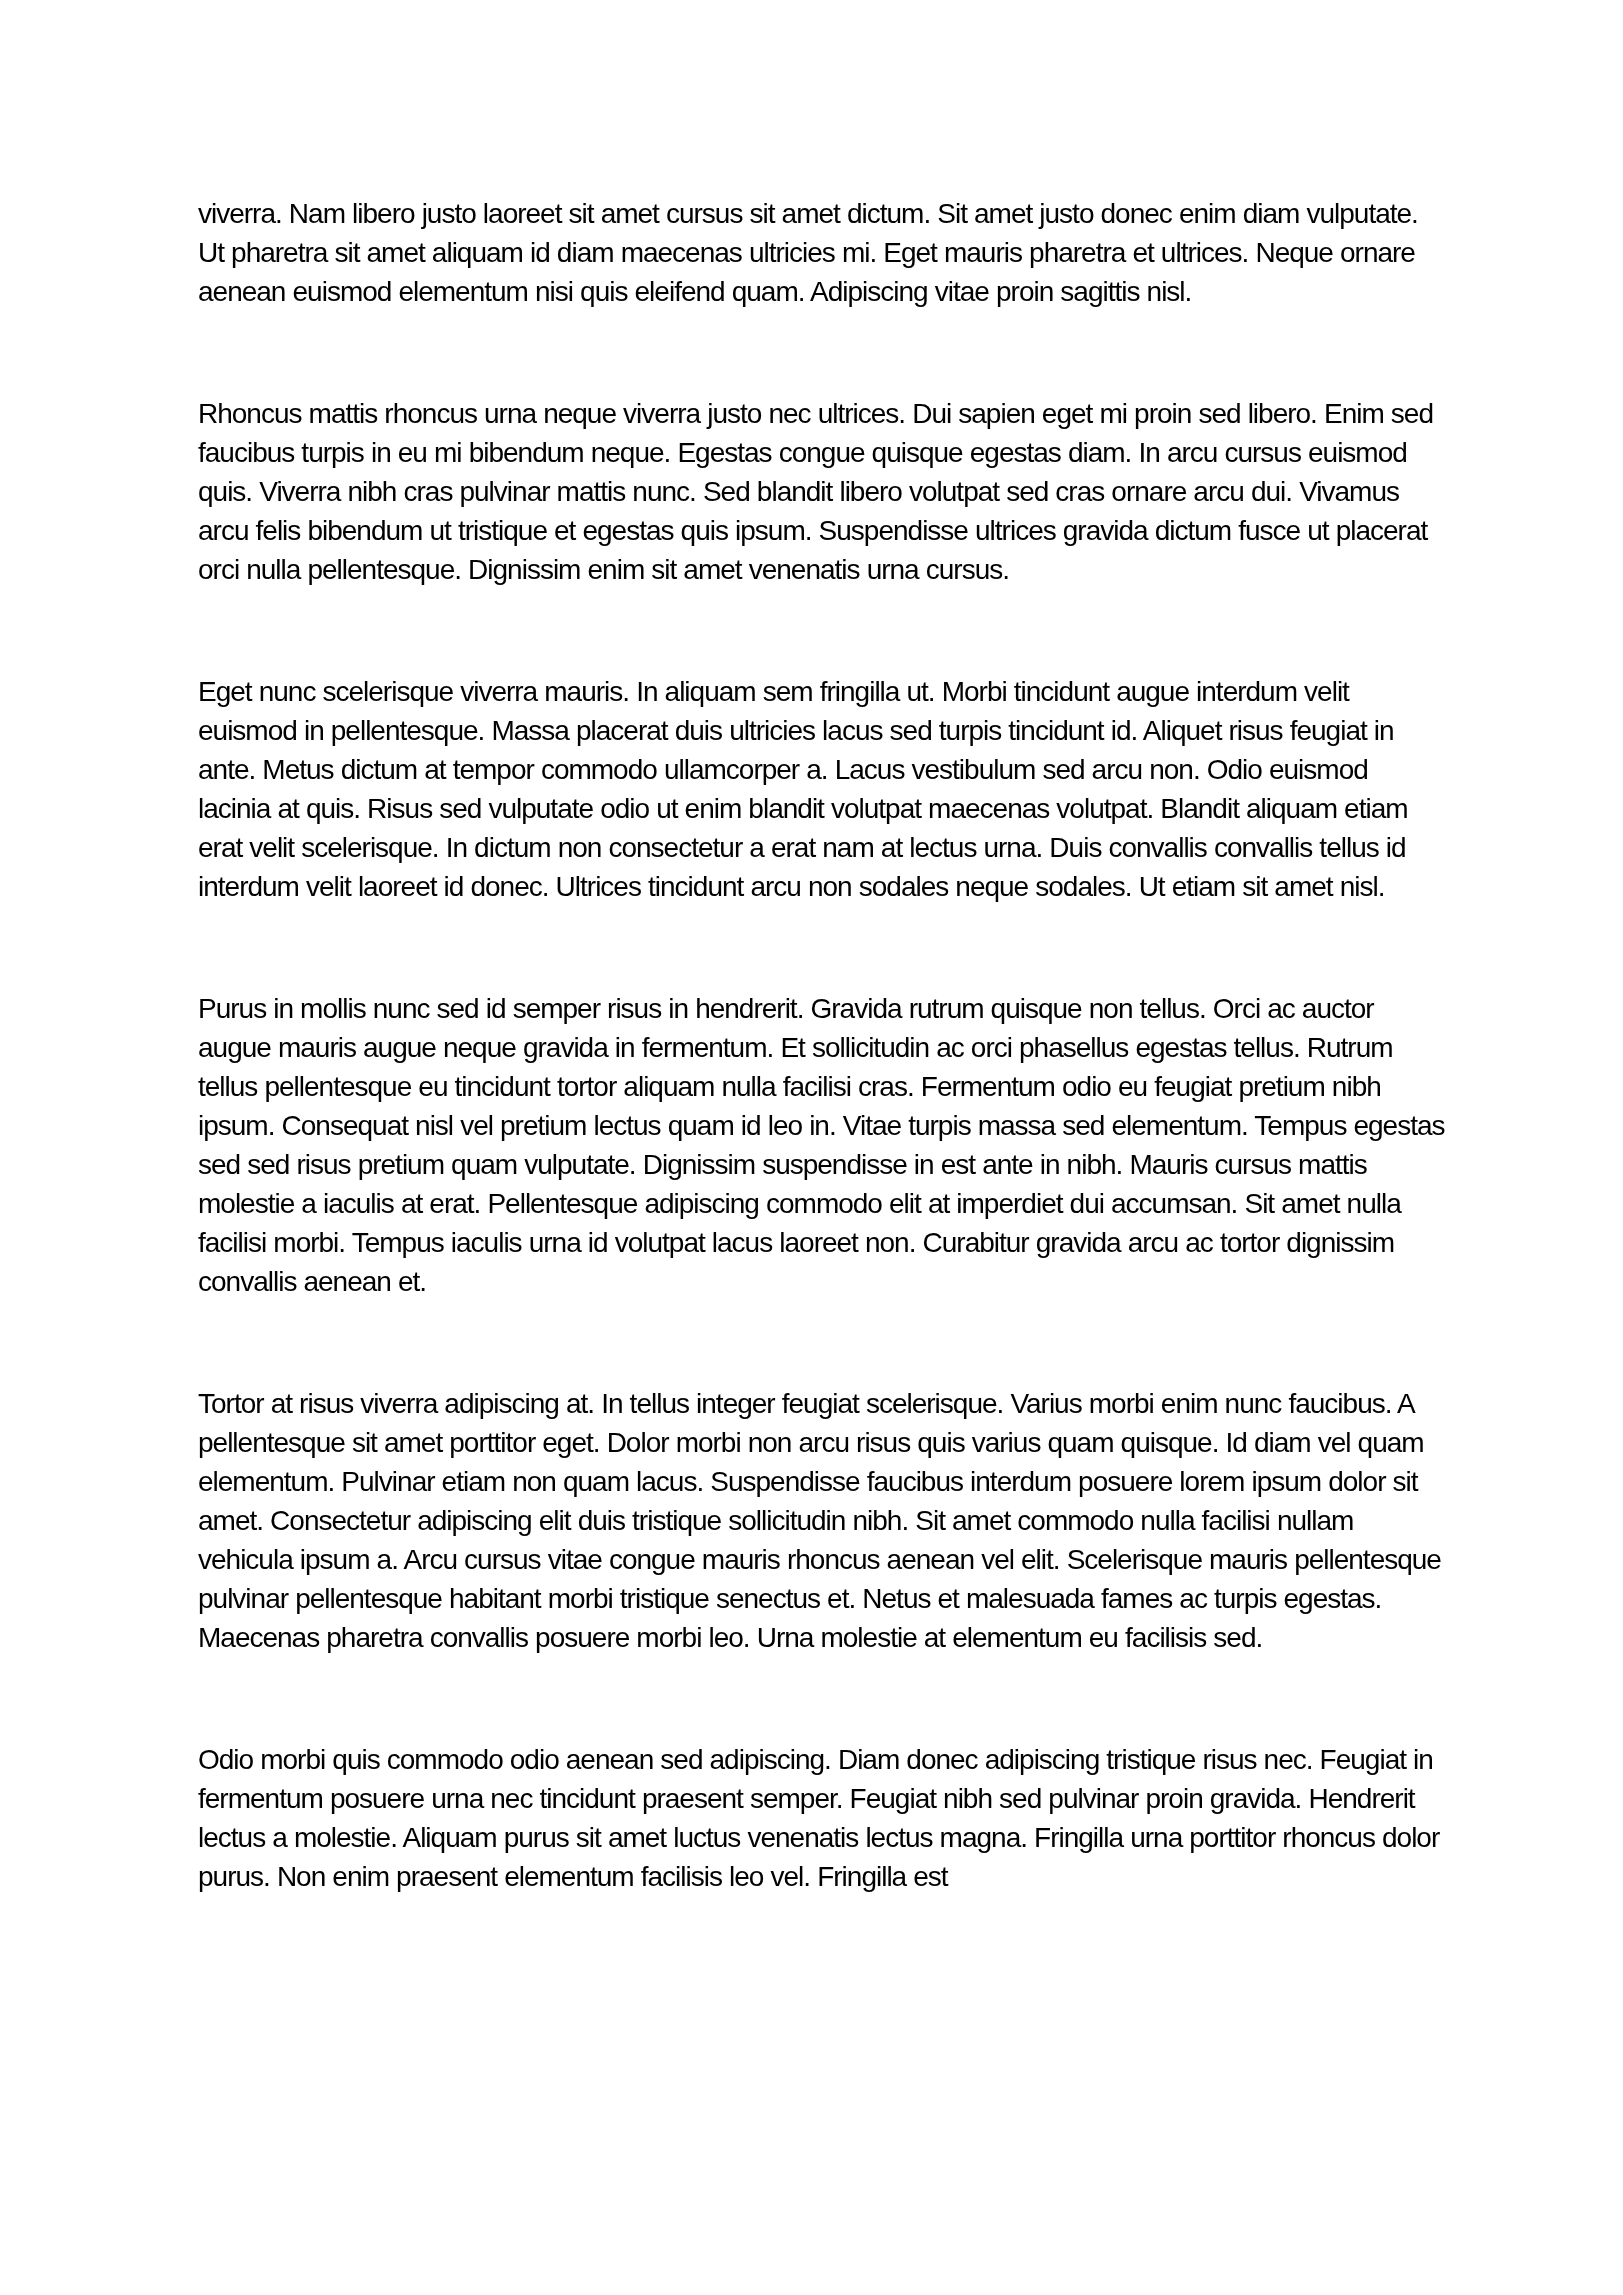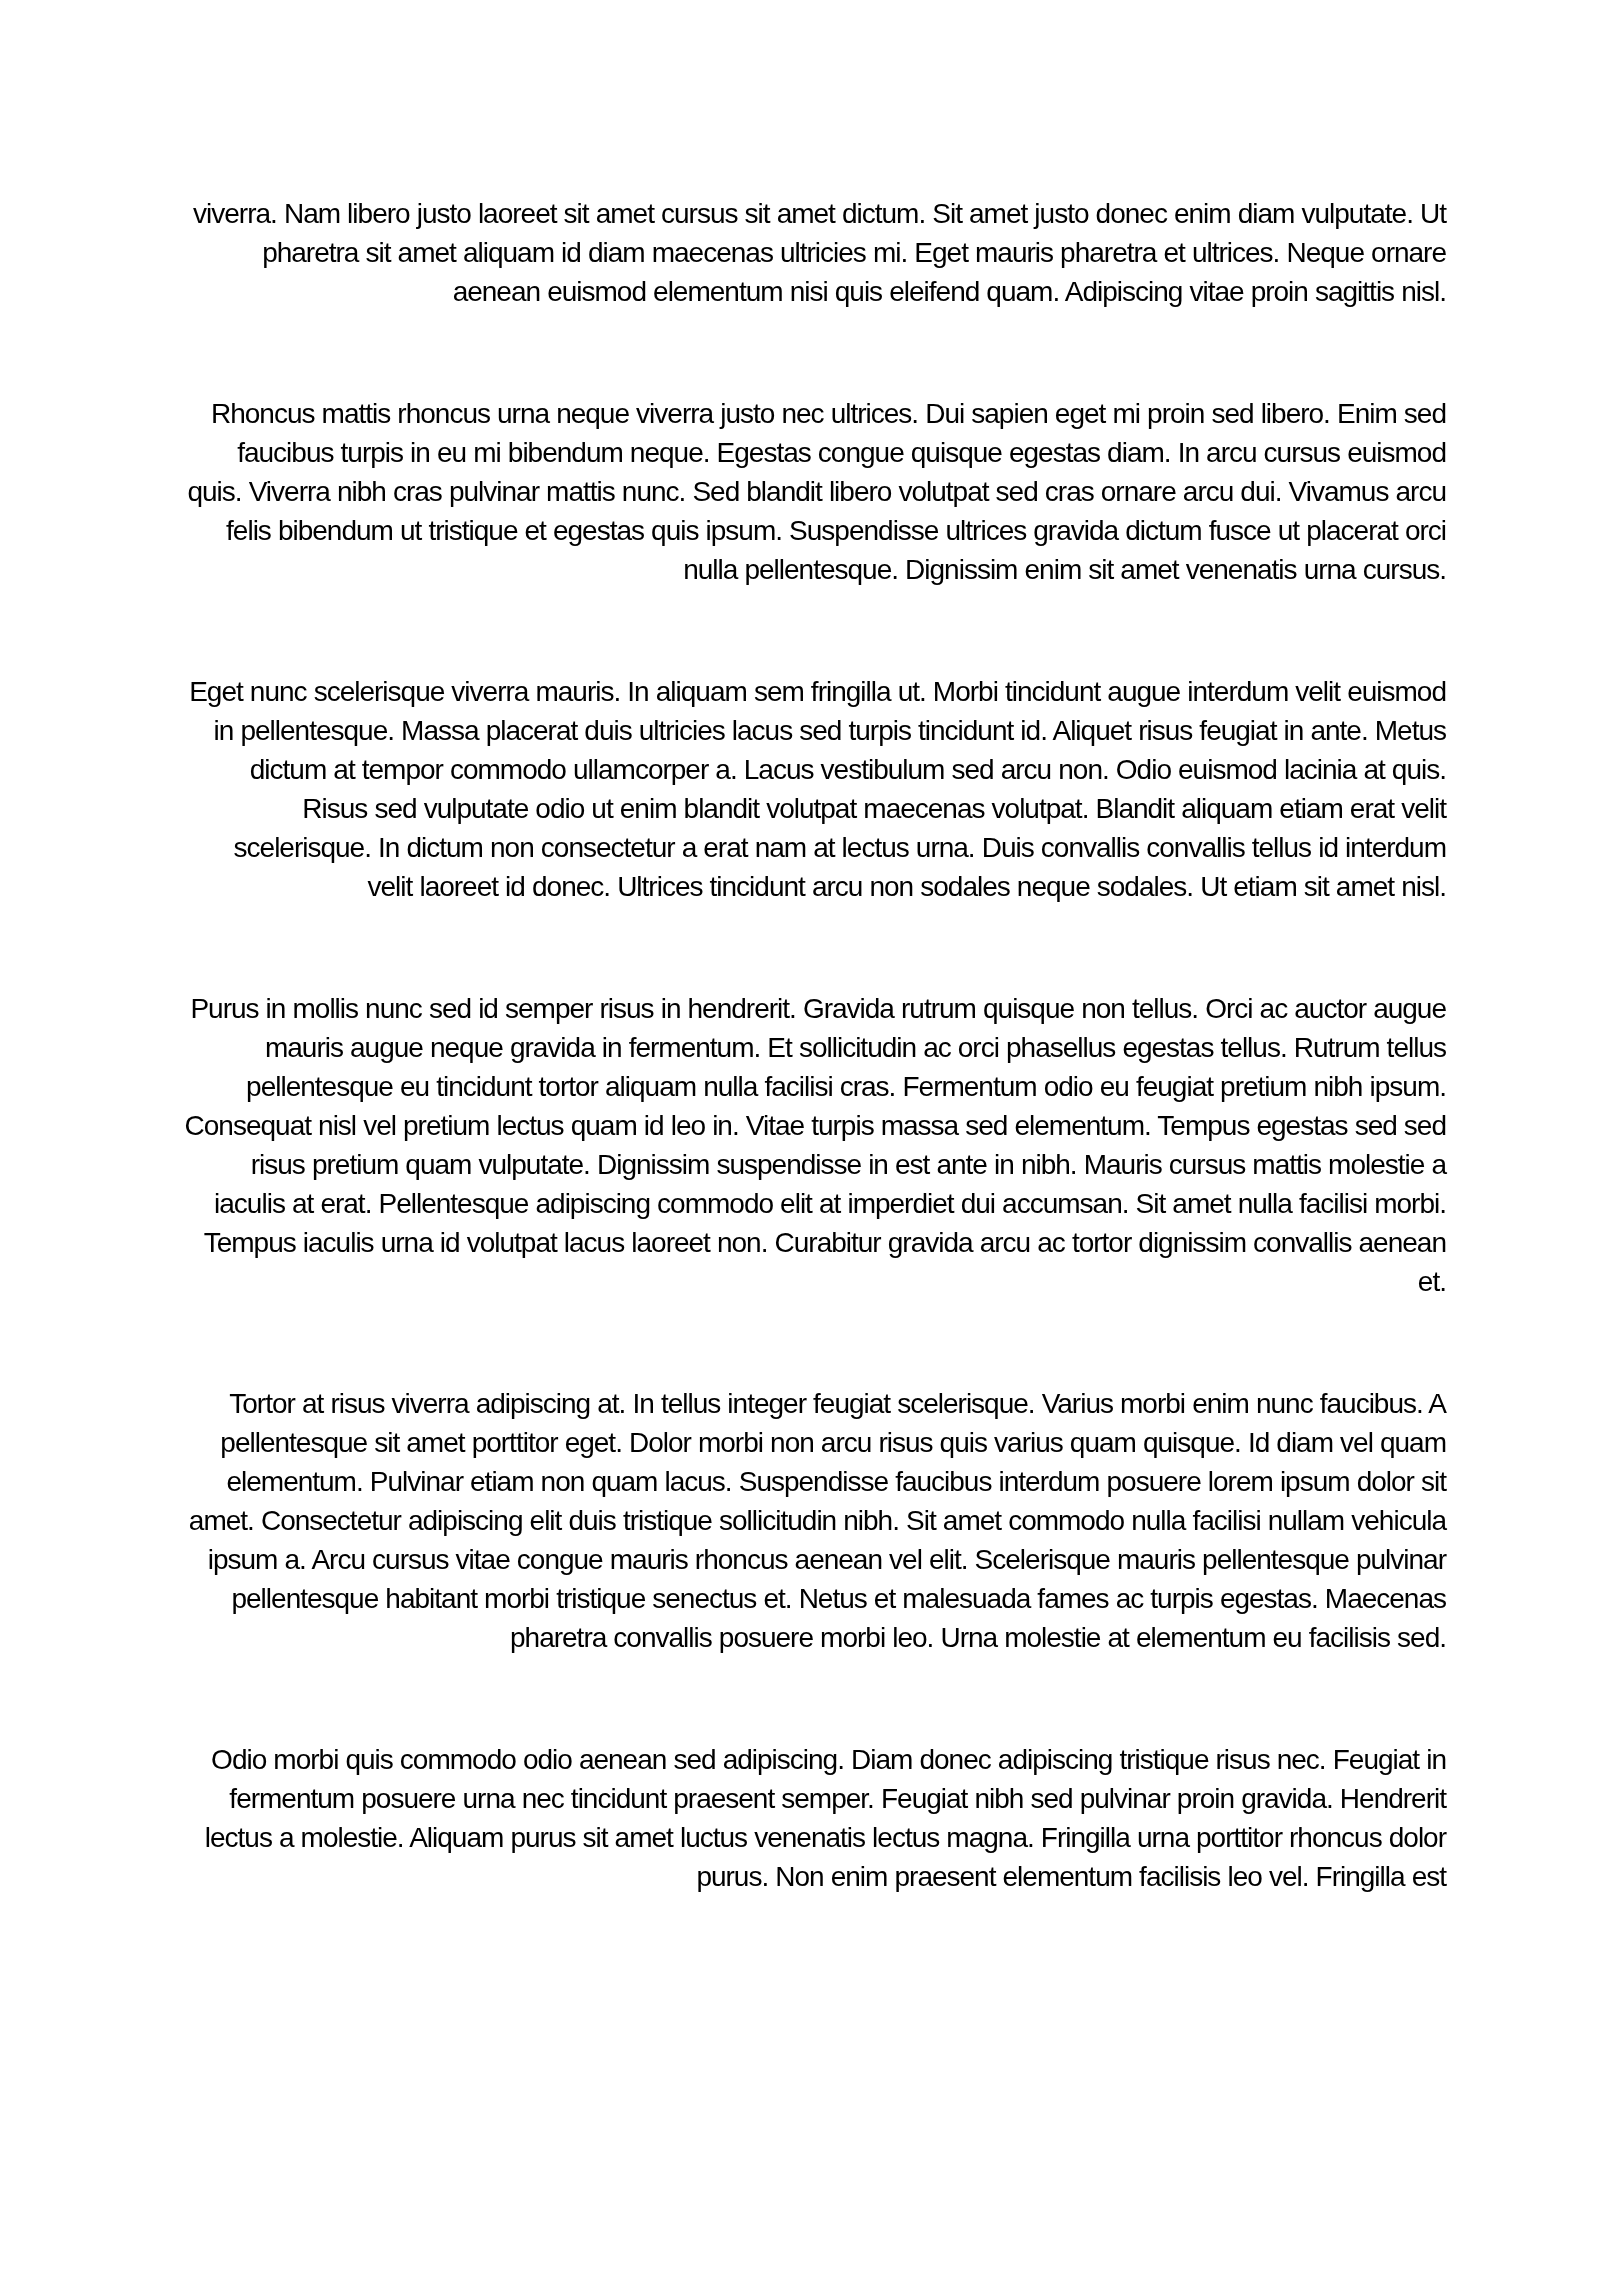--- a/index.html
+++ b/index.html
@@ -15,26 +15,26 @@
     font-family: "Liberation Sans", sans-serif;
   }
   .page {
     box-sizing: border-box;
     width: 1623px;
     height: 2295px;
     background: #ffffff;
     padding: 194px 177px 0 182px;
   }
   .page p {
-    margin: 0 0 83px 0;
+    margin: 0 0 83px 16px;
     font-size: 28px;
     line-height: 39px;
     letter-spacing: -1px;
     color: #000000;
-    text-align: right;
+    text-align: left;
     word-spacing: 0.3px;
   }
 </style>
 </head>
 <body>
 
 <main class="page">
   <p>viverra. Nam libero justo laoreet sit amet cursus sit amet dictum. Sit amet justo donec enim diam vulputate. Ut pharetra sit amet aliquam id diam maecenas ultricies mi. Eget mauris pharetra et ultrices. Neque ornare aenean euismod elementum nisi quis eleifend quam. Adipiscing vitae proin sagittis nisl.</p>
   <p>Rhoncus mattis rhoncus urna neque viverra justo nec ultrices. Dui sapien eget mi proin sed libero. Enim sed faucibus turpis in eu mi bibendum neque. Egestas congue quisque egestas diam. In arcu cursus euismod quis. Viverra nibh cras pulvinar mattis nunc. Sed blandit libero volutpat sed cras ornare arcu dui. Vivamus arcu felis bibendum ut tristique et egestas quis ipsum. Suspendisse ultrices gravida dictum fusce ut placerat orci nulla pellentesque. Dignissim enim sit amet venenatis urna cursus.</p>
   <p>Eget nunc scelerisque viverra mauris. In aliquam sem fringilla ut. Morbi tincidunt augue interdum velit euismod in pellentesque. Massa placerat duis ultricies lacus sed turpis tincidunt id. Aliquet risus feugiat in ante. Metus dictum at tempor commodo ullamcorper a. Lacus vestibulum sed arcu non. Odio euismod lacinia at quis. Risus sed vulputate odio ut enim blandit volutpat maecenas volutpat. Blandit aliquam etiam erat velit scelerisque. In dictum non consectetur a erat nam at lectus urna. Duis convallis convallis tellus id interdum velit laoreet id donec. Ultrices tincidunt arcu non sodales neque sodales. Ut etiam sit amet nisl.</p>

